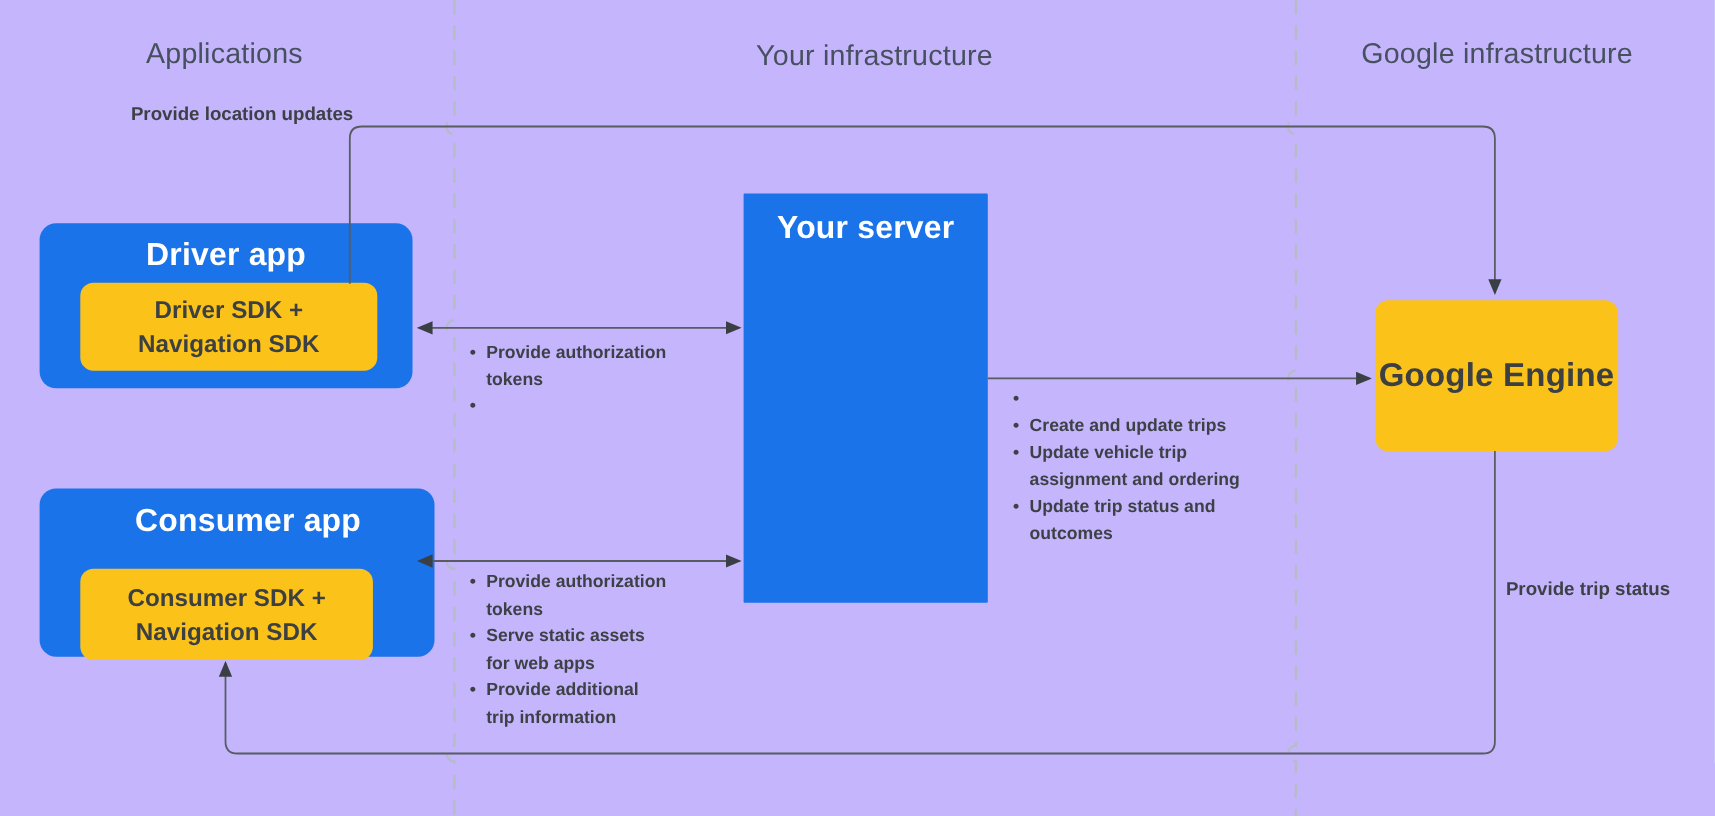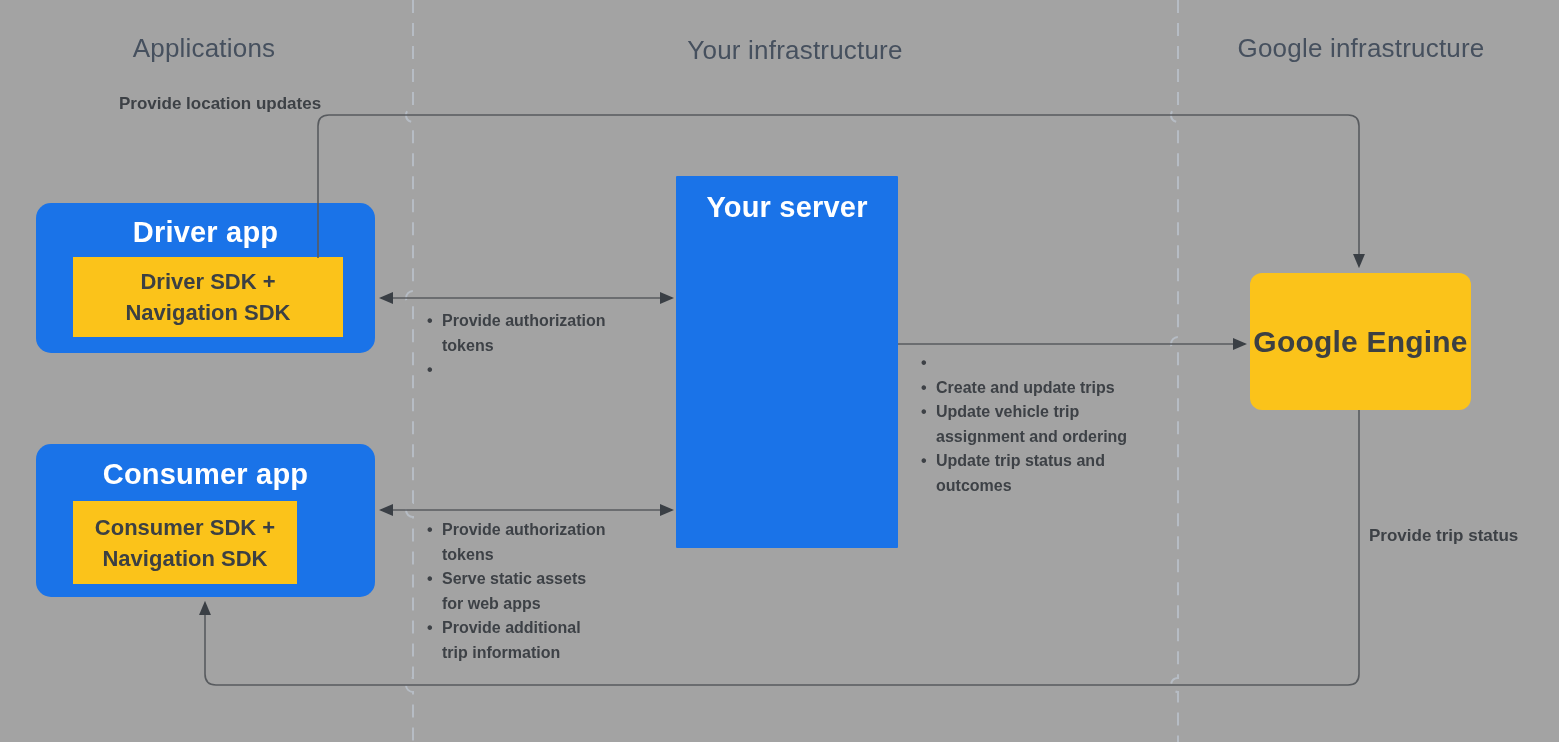--- a/index.html
+++ b/index.html
@@ -7,51 +7,51 @@
     --brand-yellow:#fbc31a;
     --text-on-yellow:#3c4043;
     --bullet-text:#3d4146;
     --heading-text:#46505e;
     --connector-line:#585b5f;
     --arrowhead:#3a3f45;
     --lane-divider:#b6bcc4;
   }
   html,body{margin:0;padding:0;background:#ffffff;}
   .canvas{
-    position:relative;width:1559px;height:742px;overflow:hidden;background:#a3a3a3;
+    position:relative;width:1559px;height:742px;overflow:hidden;background:#c4b5fd;
     font-family:"Liberation Sans", sans-serif;
   }
   .lane-header{
     position:absolute;top:33px;width:320px;text-align:center;
     font-size:26px;font-weight:400;color:var(--heading-text,#46505e);letter-spacing:0.2px;
   }
   #hdr-apps{left:44px;}
   #hdr-yours{left:635px;top:35px;}
   #hdr-google{left:1201px;}
 
   svg.connector-layer{position:absolute;left:0;top:0;z-index:5;pointer-events:none;}
   .lane-line{fill:none;stroke:var(--lane-divider,#b6bcc4);stroke-width:2;stroke-dasharray:13 10;}
   .connector{fill:none;stroke:var(--connector-line,#585b5f);stroke-width:1.6;}
   #ah path{fill:var(--arrowhead,#3a3f45);}
 
   .node{position:absolute;background:var(--brand-blue,#1a73e8);border-radius:15px;z-index:2;}
   .node-title{
     text-align:center;color:#ffffff;font-size:29px;font-weight:700;letter-spacing:0.2px;
   }
   .sdk-chip{
-    position:absolute;background:var(--brand-yellow,#fbc31a);border-radius:0;
+    position:absolute;background:var(--brand-yellow,#fbc31a);border-radius:12px;
     display:flex;flex-direction:column;justify-content:center;text-align:center;
     color:var(--text-on-yellow,#3c4043);font-size:22px;font-weight:700;line-height:31px;
   }
   #driver-app{left:36px;top:203px;width:339px;height:150px;}
   #driver-app .node-title{margin-top:13px;}
   #driver-sdk{left:37px;top:54px;width:270px;height:80px;}
-  #consumer-app{left:36px;top:444px;width:339px;height:153px;}
+  #consumer-app{left:36px;top:444px;width:339px;height:153px;padding-left:20px;}
   #consumer-app .node-title{margin-top:14px;}
-  #consumer-sdk{left:37px;top:57px;width:224px;height:83px;}
+  #consumer-sdk{left:37px;top:73px;width:266px;height:83px;}
   #your-server{left:676px;top:176px;width:222px;height:372px;border-radius:1px;}
   #your-server .node-title{margin-top:15px;}
   #fleet-engine{
     position:absolute;left:1250px;top:273px;width:221px;height:137px;border-radius:12px;
     background:var(--brand-yellow,#fbc31a);display:flex;align-items:center;justify-content:center;
     color:var(--text-on-yellow,#3c4043);font-size:30px;font-weight:700;z-index:2;letter-spacing:0.2px;
   }
 
   .edge-label{
     position:absolute;font-size:17px;font-weight:700;color:var(--bullet-text,#3d4146);z-index:6;white-space:nowrap;

